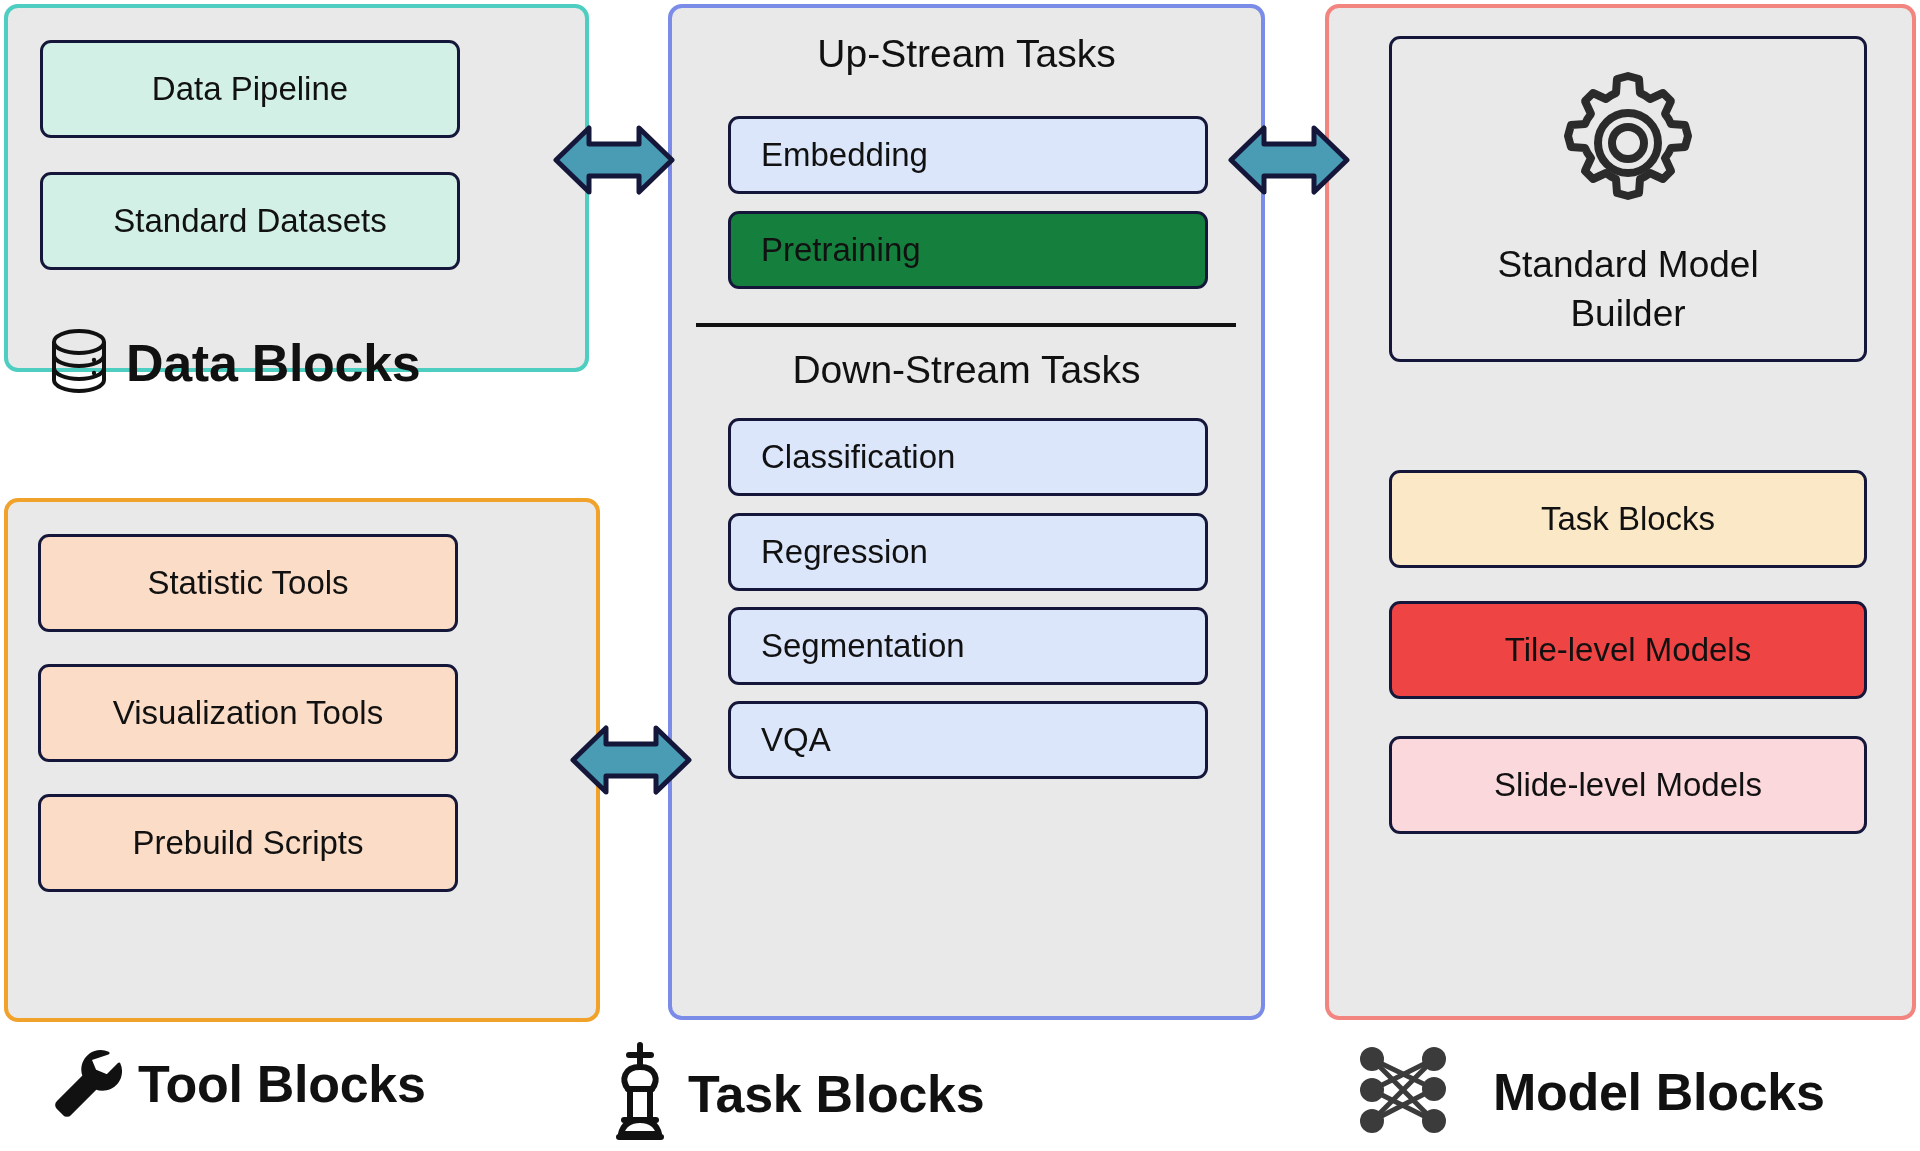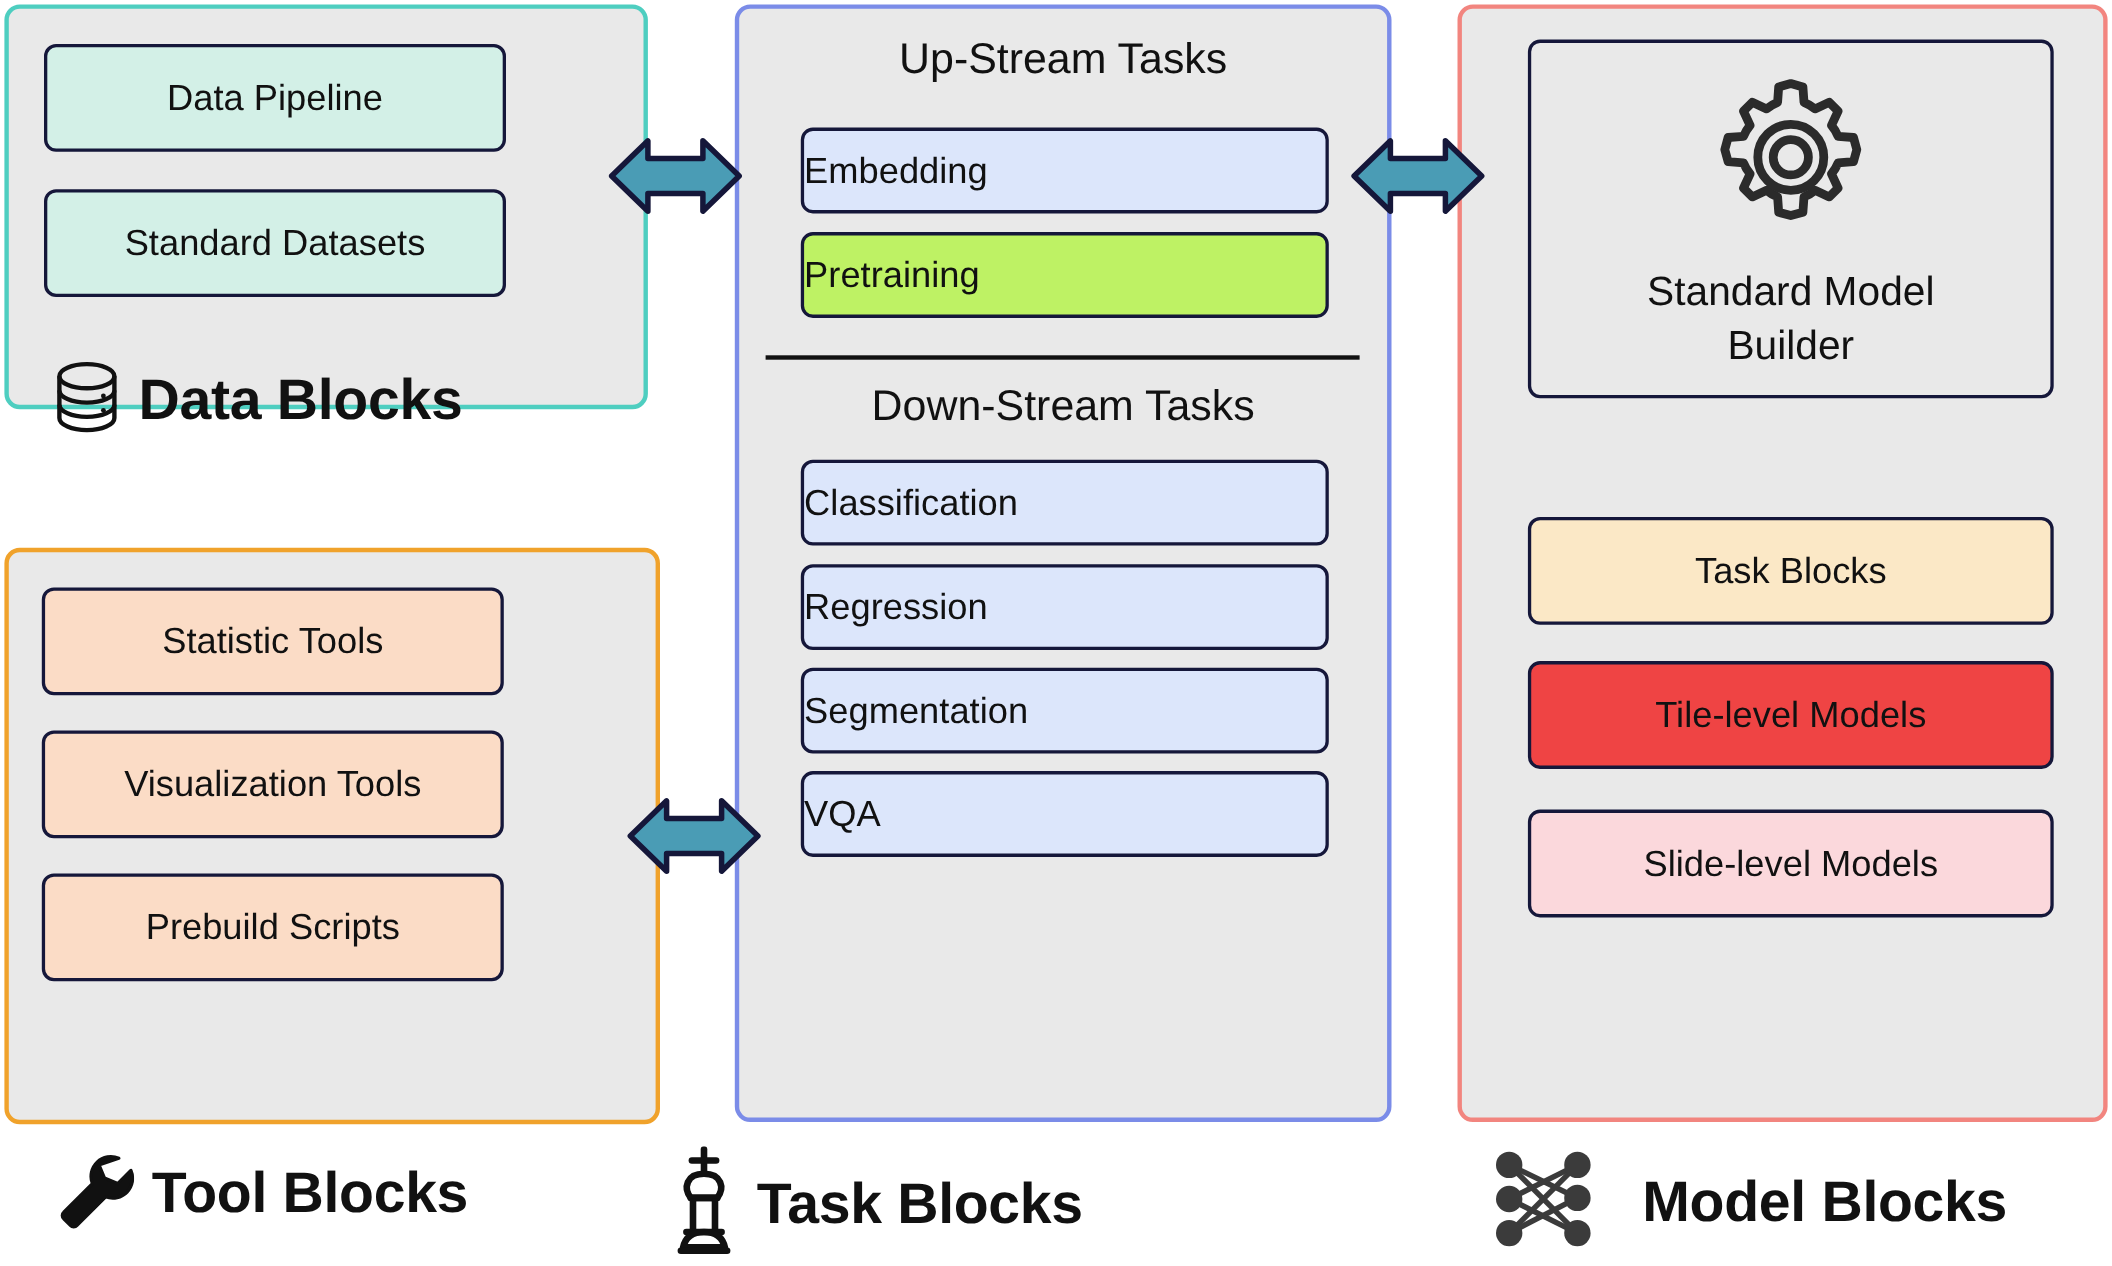--- a/index.html
+++ b/index.html
@@ -4,21 +4,21 @@
 <style>
   html,body{margin:0;padding:0;background:#ffffff;}
   body{width:1920px;height:1151px;position:relative;overflow:hidden;
        font-family:"Liberation Sans","DejaVu Sans",sans-serif;color:#111;}
 
   .panel{position:absolute;background:#e9e9e9;border-radius:14px;box-sizing:border-box;}
 
   .card{position:absolute;box-sizing:border-box;border:3px solid #15173a;
         border-radius:11px;display:flex;align-items:center;justify-content:center;
         font-size:33px;color:#111;line-height:1.15;text-align:center;}
-  .card.left-text{justify-content:flex-start;padding-left:0;text-align:left;}
+  .card.left-text{justify-content:flex-start;padding-left:30px;text-align:left;}
 
   .section-title{position:absolute;font-size:39px;color:#111;text-align:center;
                  width:100%;left:0;}
 
   .divider{position:absolute;height:4px;background:#111;}
 
   .blocklabel{position:absolute;display:flex;align-items:center;gap:16px;}
   .blocklabel .txt{font-size:52px;font-weight:bold;color:#111;letter-spacing:-.3px;
                    white-space:nowrap;}
   .blocklabel .ico{flex:0 0 auto;display:block;}
@@ -74,21 +74,21 @@
   <span class="txt">Tool Blocks</span>
 </div>
 
 <div class="panel" style="left:668px;top:4px;width:597px;height:1016px;border:4px solid #7b8ce8;">
 
   <div class="section-title" style="top:24px;">Up-Stream Tasks</div>
 
   <div class="card left-text" style="left:56px;top:108px;width:480px;height:78px;background:#dce6fb;">
     <span>Embedding</span>
   </div>
-  <div class="card left-text" style="left:56px;top:203px;width:480px;height:78px;background:#bef264;text-align:right;">
+  <div class="card left-text" style="left:56px;top:203px;width:480px;height:78px;background:#15803d;text-align:right;">
     <span>Pretraining</span>
   </div>
 
   <div class="divider" style="left:24px;top:315px;width:540px;"></div>
 
   <div class="section-title" style="top:340px;">Down-Stream Tasks</div>
 
   <div class="card left-text" style="left:56px;top:505px;width:480px;height:78px;background:#dce6fb;">
     <span>Regression</span>
   </div>

